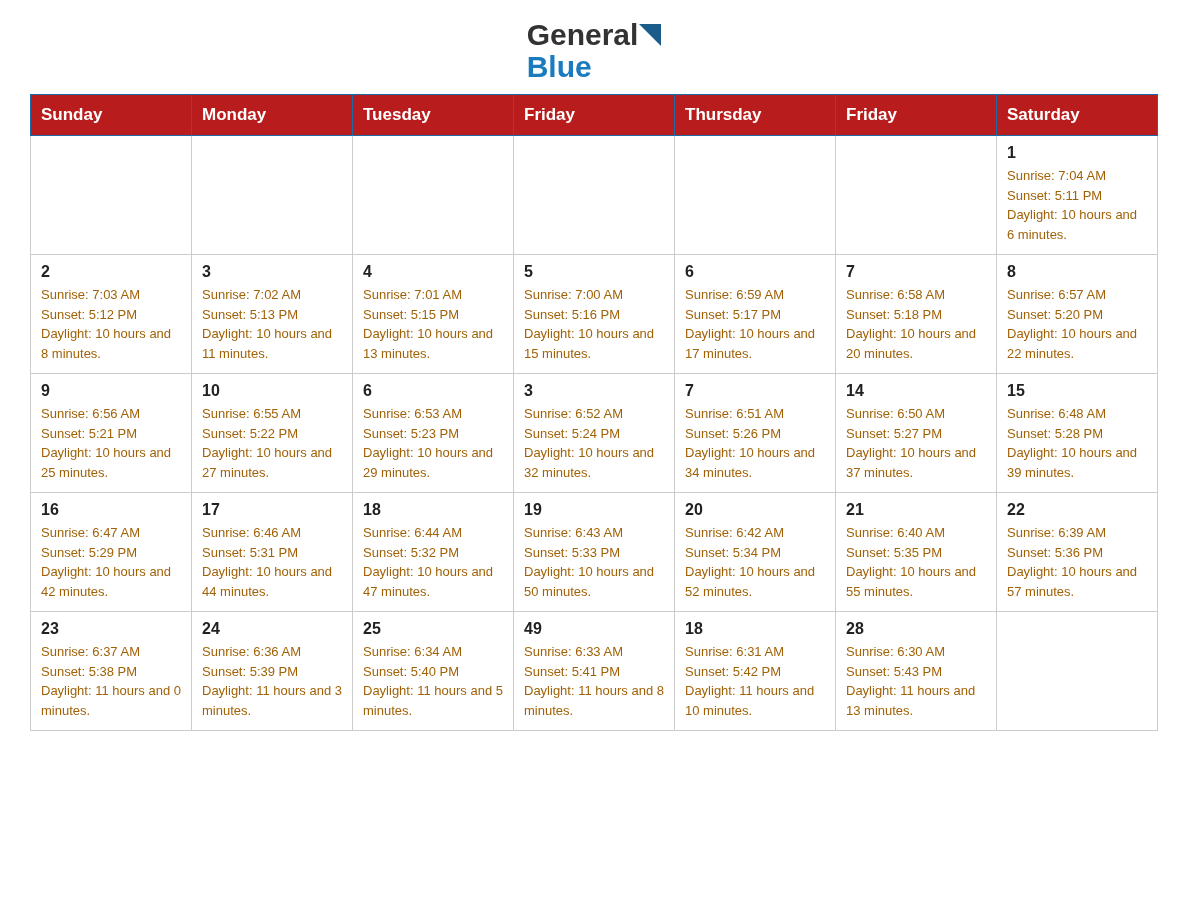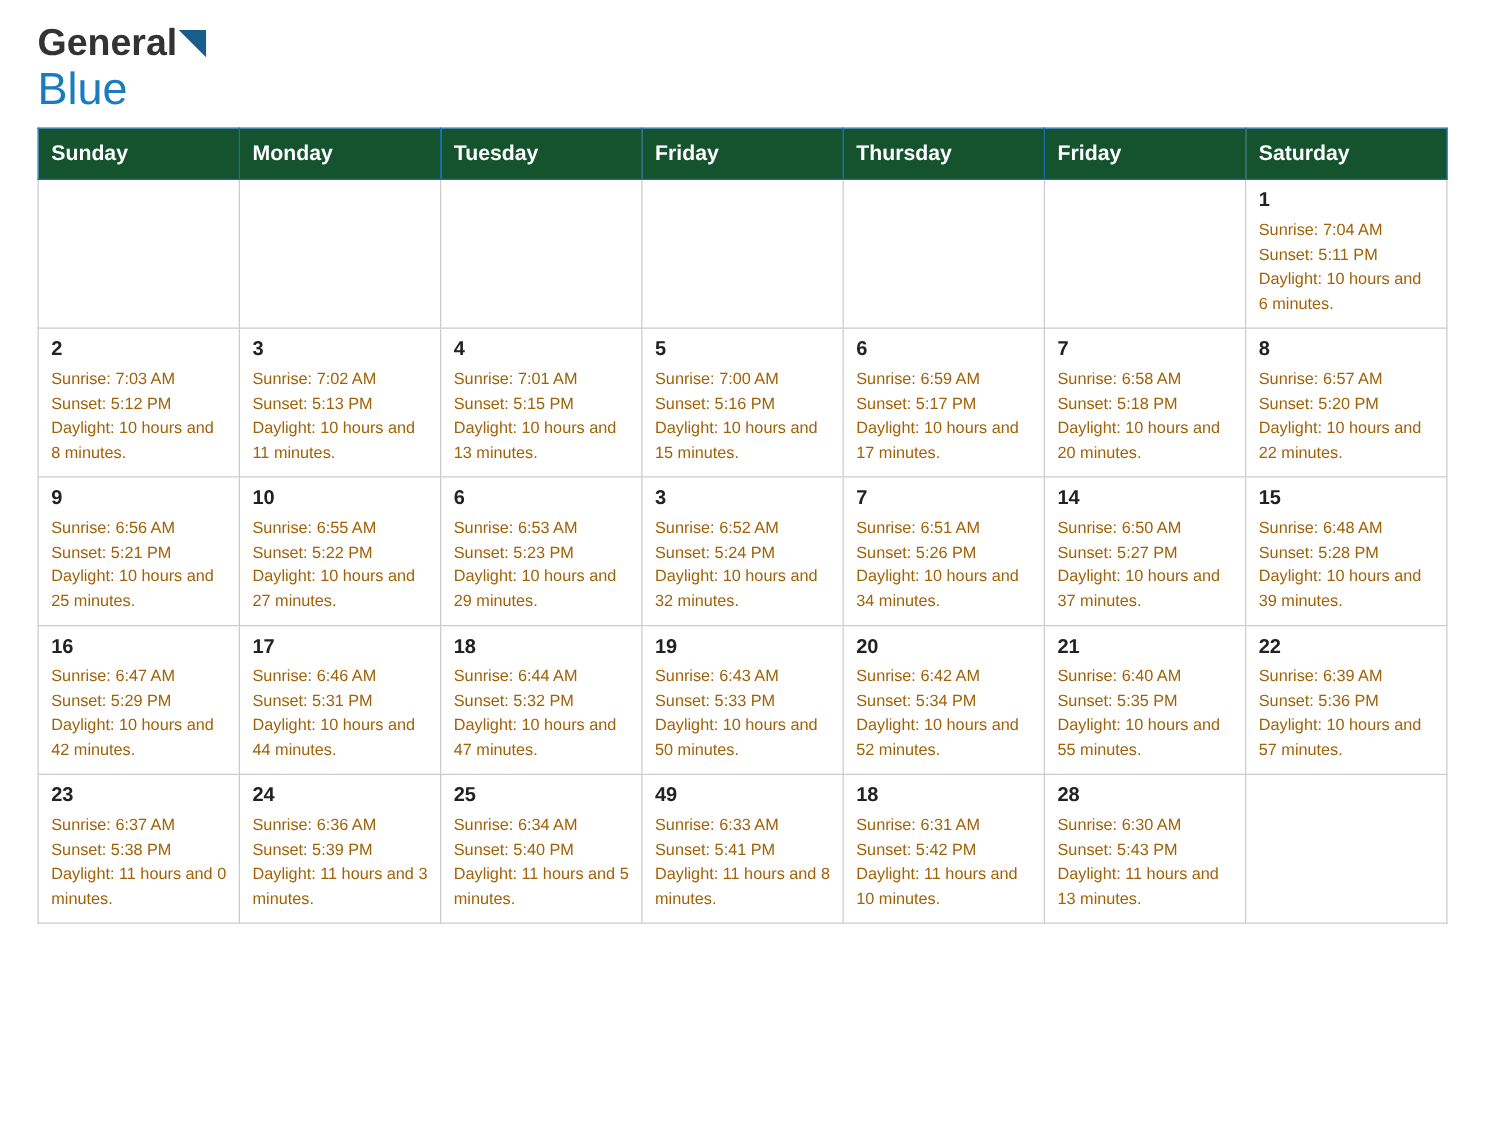--- a/index.html
+++ b/index.html
@@ -6,21 +6,21 @@
     body {
       font-family: Arial, Helvetica, sans-serif;
       background: #fff;
       color: #222;
       padding: 20px 30px;
       width: 1188px;
       min-height: 918px;
     }
     .header-area {
       display: flex;
-      justify-content: flex-start;
+      justify-content: center;
       align-items: flex-start;
       margin-bottom: 10px;
     }
     .logo {
       display: flex;
       flex-direction: column;
       align-items: flex-start;
     }
     .title-area {
       text-align: right;
@@ -35,21 +35,21 @@
       font-size: 20px;
       color: #555;
       margin-top: 4px;
     }
     .calendar-table {
       width: 100%;
       border-collapse: collapse;
       margin-top: 8px;
     }
     .calendar-table th {
-      background-color: #14532d;
+      background-color: #b91c1c;
       color: #fff;
       font-size: 17px;
       font-weight: bold;
       padding: 10px 10px;
       text-align: left;
       border: 1px solid #1a6ca8;
     }
     .calendar-table td {
       vertical-align: top;
       padding: 8px 10px 10px 10px;
@@ -80,21 +80,21 @@
 
 <div class="header-area">
   <div class="logo">
     <div style="display:flex; align-items:flex-end; line-height:1;">
       <span style="font-size:30px; font-weight:bold; color:#333; font-family:Arial,sans-serif;">General</span>
       <svg width="22" height="22" viewBox="0 0 22 22" style="margin-left:1px; margin-bottom:4px;">
         <polygon points="0,0 22,0 22,22" fill="#1a5c8a"></polygon>
       </svg>
     </div>
     <div>
-      <span style="font-size:36px; font-weight:normal; color:#1a7bbf; font-family:Arial,sans-serif;">Blue</span>
+      <span style="font-size:30px; font-weight:bold; color:#1a7bbf; font-family:Arial,sans-serif;">Blue</span>
     </div>
   </div>
   <div class="title-area">
   </div>
 </div>
 
 <table class="calendar-table">
   <thead>
     <tr>
       <th>Sunday</th>

